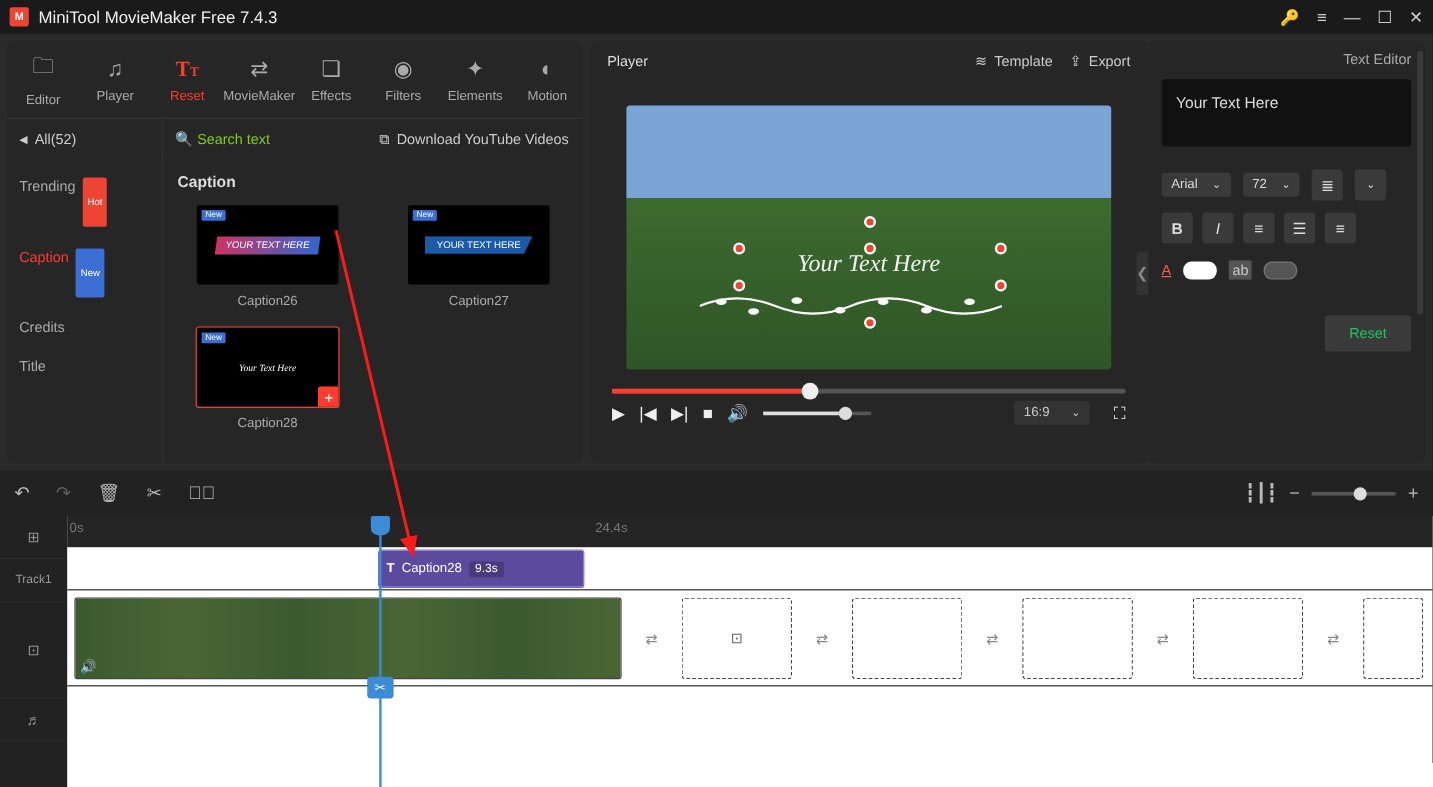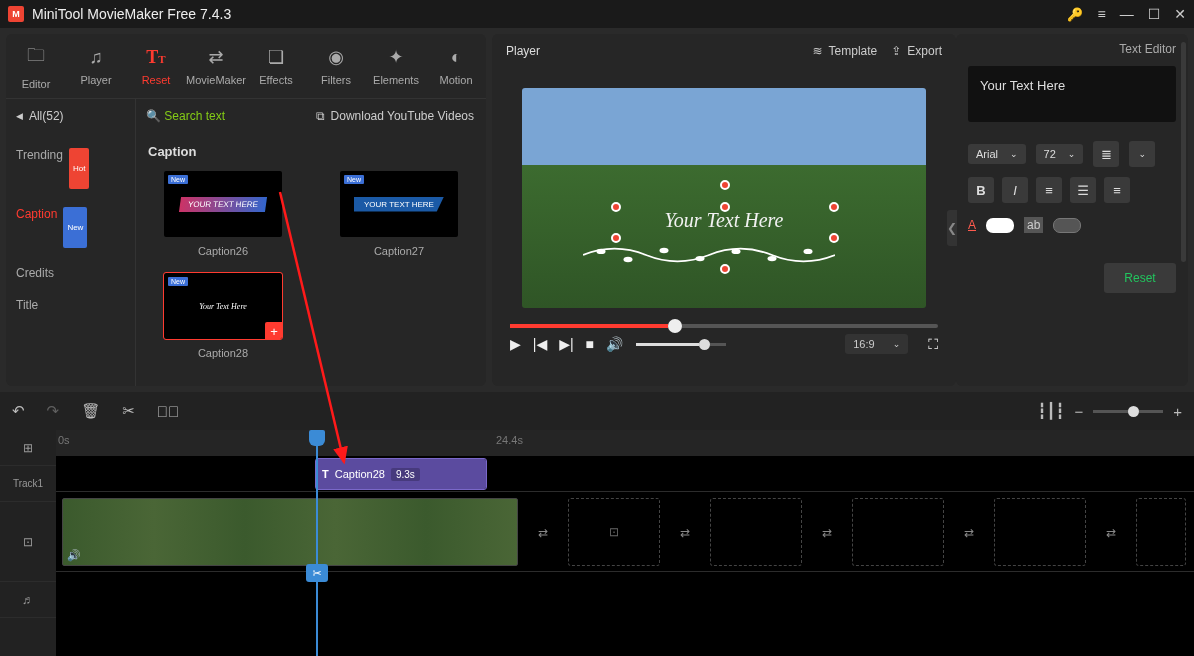--- a/index.html
+++ b/index.html
@@ -89,21 +89,21 @@
 .tl-tools { height:38px; display:flex; align-items:center; padding:0 12px; gap:22px; }
 .tl-tools .right { margin-left:auto; display:flex; align-items:center; gap:10px; }
 .tl-ico { color:#bbb; font-size:15px; cursor:pointer; }
 .zoom-track { width:70px; height:3px; background:#555; position:relative; }
 .zoom-knob { position:absolute; left:50%; top:-4px; width:11px; height:11px; background:#ddd; border-radius:50%; }
 
 .tl-body { flex:1; display:flex; position:relative; overflow:hidden; }
 .tl-left { width:56px; background:#222; display:flex; flex-direction:column; }
 .tl-left .row { height:36px; display:flex; align-items:center; justify-content:center; color:#999; border-bottom:1px solid #2c2c2c; }
 .tl-left .row.tall { height:80px; }
-.tl-lanes { flex:1; position:relative; background:#000000; }
+.tl-lanes { flex:1; position:relative; background:#ffffff; }
 .ruler { height:26px; background:#252525; color:#777; font-size:11px; position:relative; }
 .ruler span { position:absolute; top:4px; }
 .track-row { height:36px; border-bottom:1px solid #2c2c2c; position:relative; }
 .track-row.tall { height:80px; }
 
 .text-clip { position:absolute; left:260px; top:3px; height:30px; width:170px; background:#5b4b9f; outline:1px solid #7a68c9; border-radius:2px; display:flex; align-items:center; gap:6px; padding:0 6px; font-size:11px; color:#fff; }
 .text-clip .dur { background:#473a7d; border-radius:2px; padding:1px 5px; font-size:10px; }
 
 .video-clip { position:absolute; left:6px; top:6px; height:68px; width:456px; background:linear-gradient(90deg,#3b5a2d,#4a6636,#3b5a2d,#4a6636,#3b5a2d,#4a6636); border:1px solid #444; border-radius:2px; }
 .video-clip::after { content:'🔊'; position:absolute; left:4px; bottom:3px; font-size:11px; }

